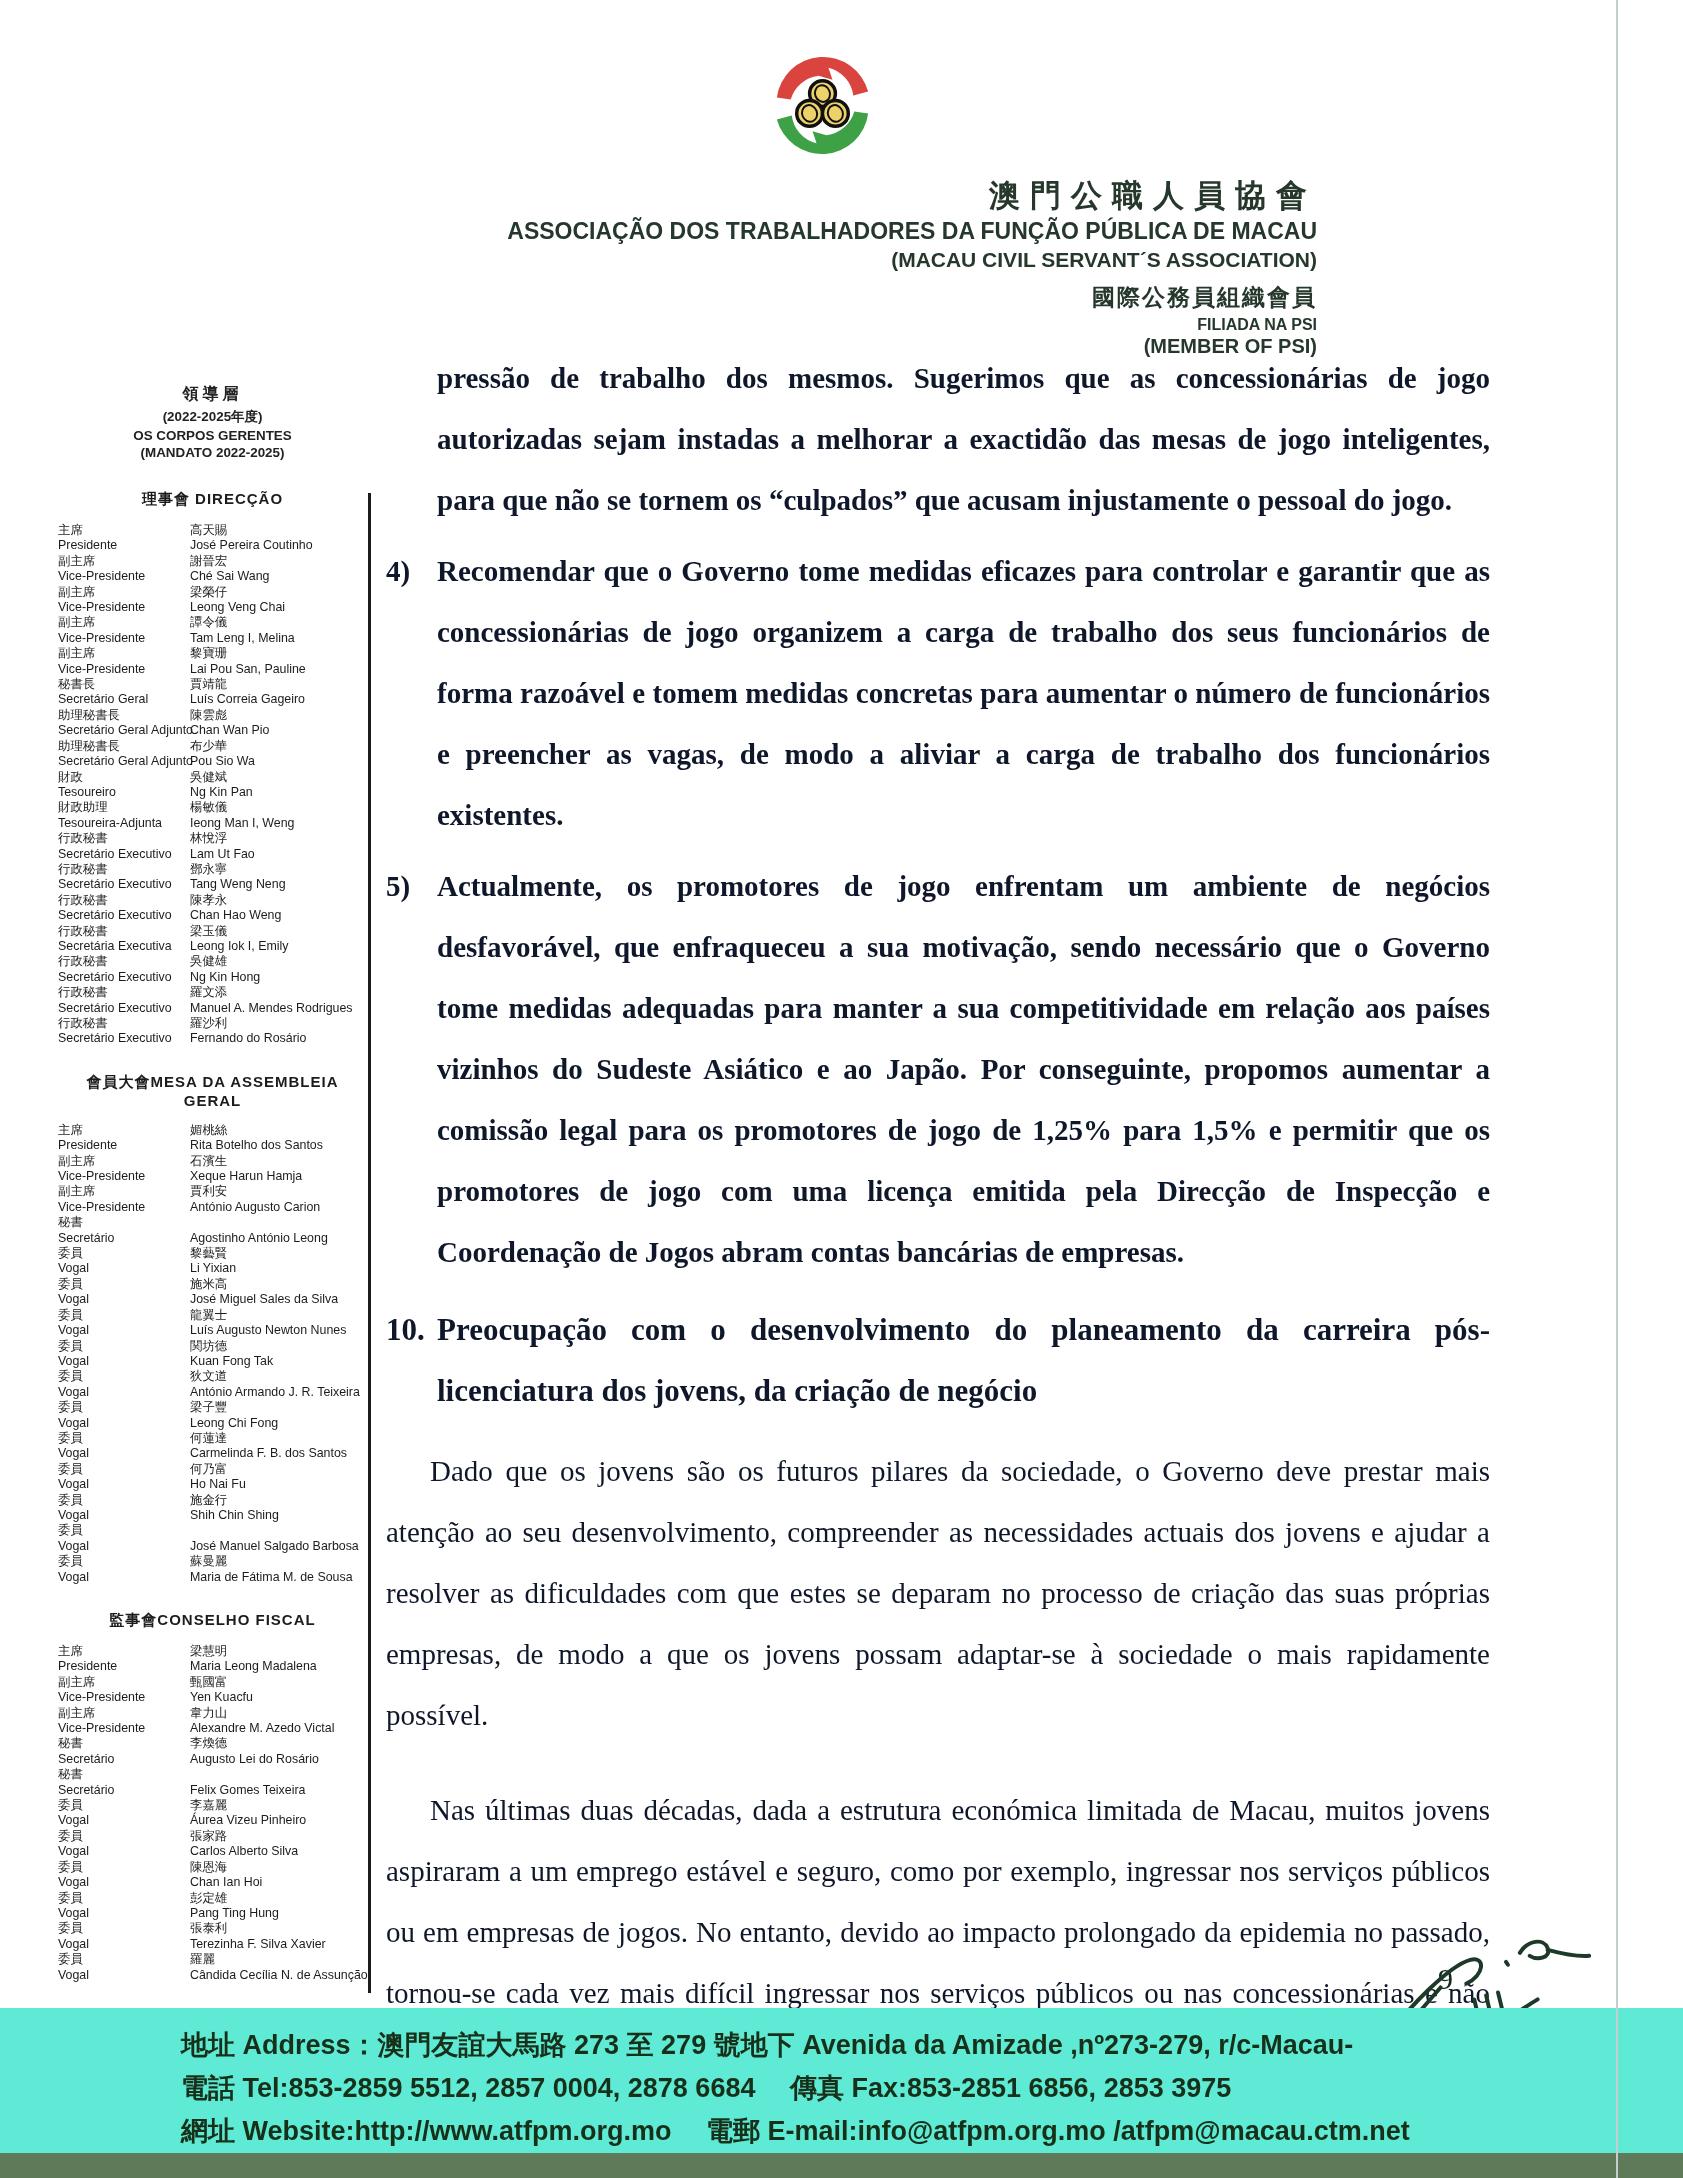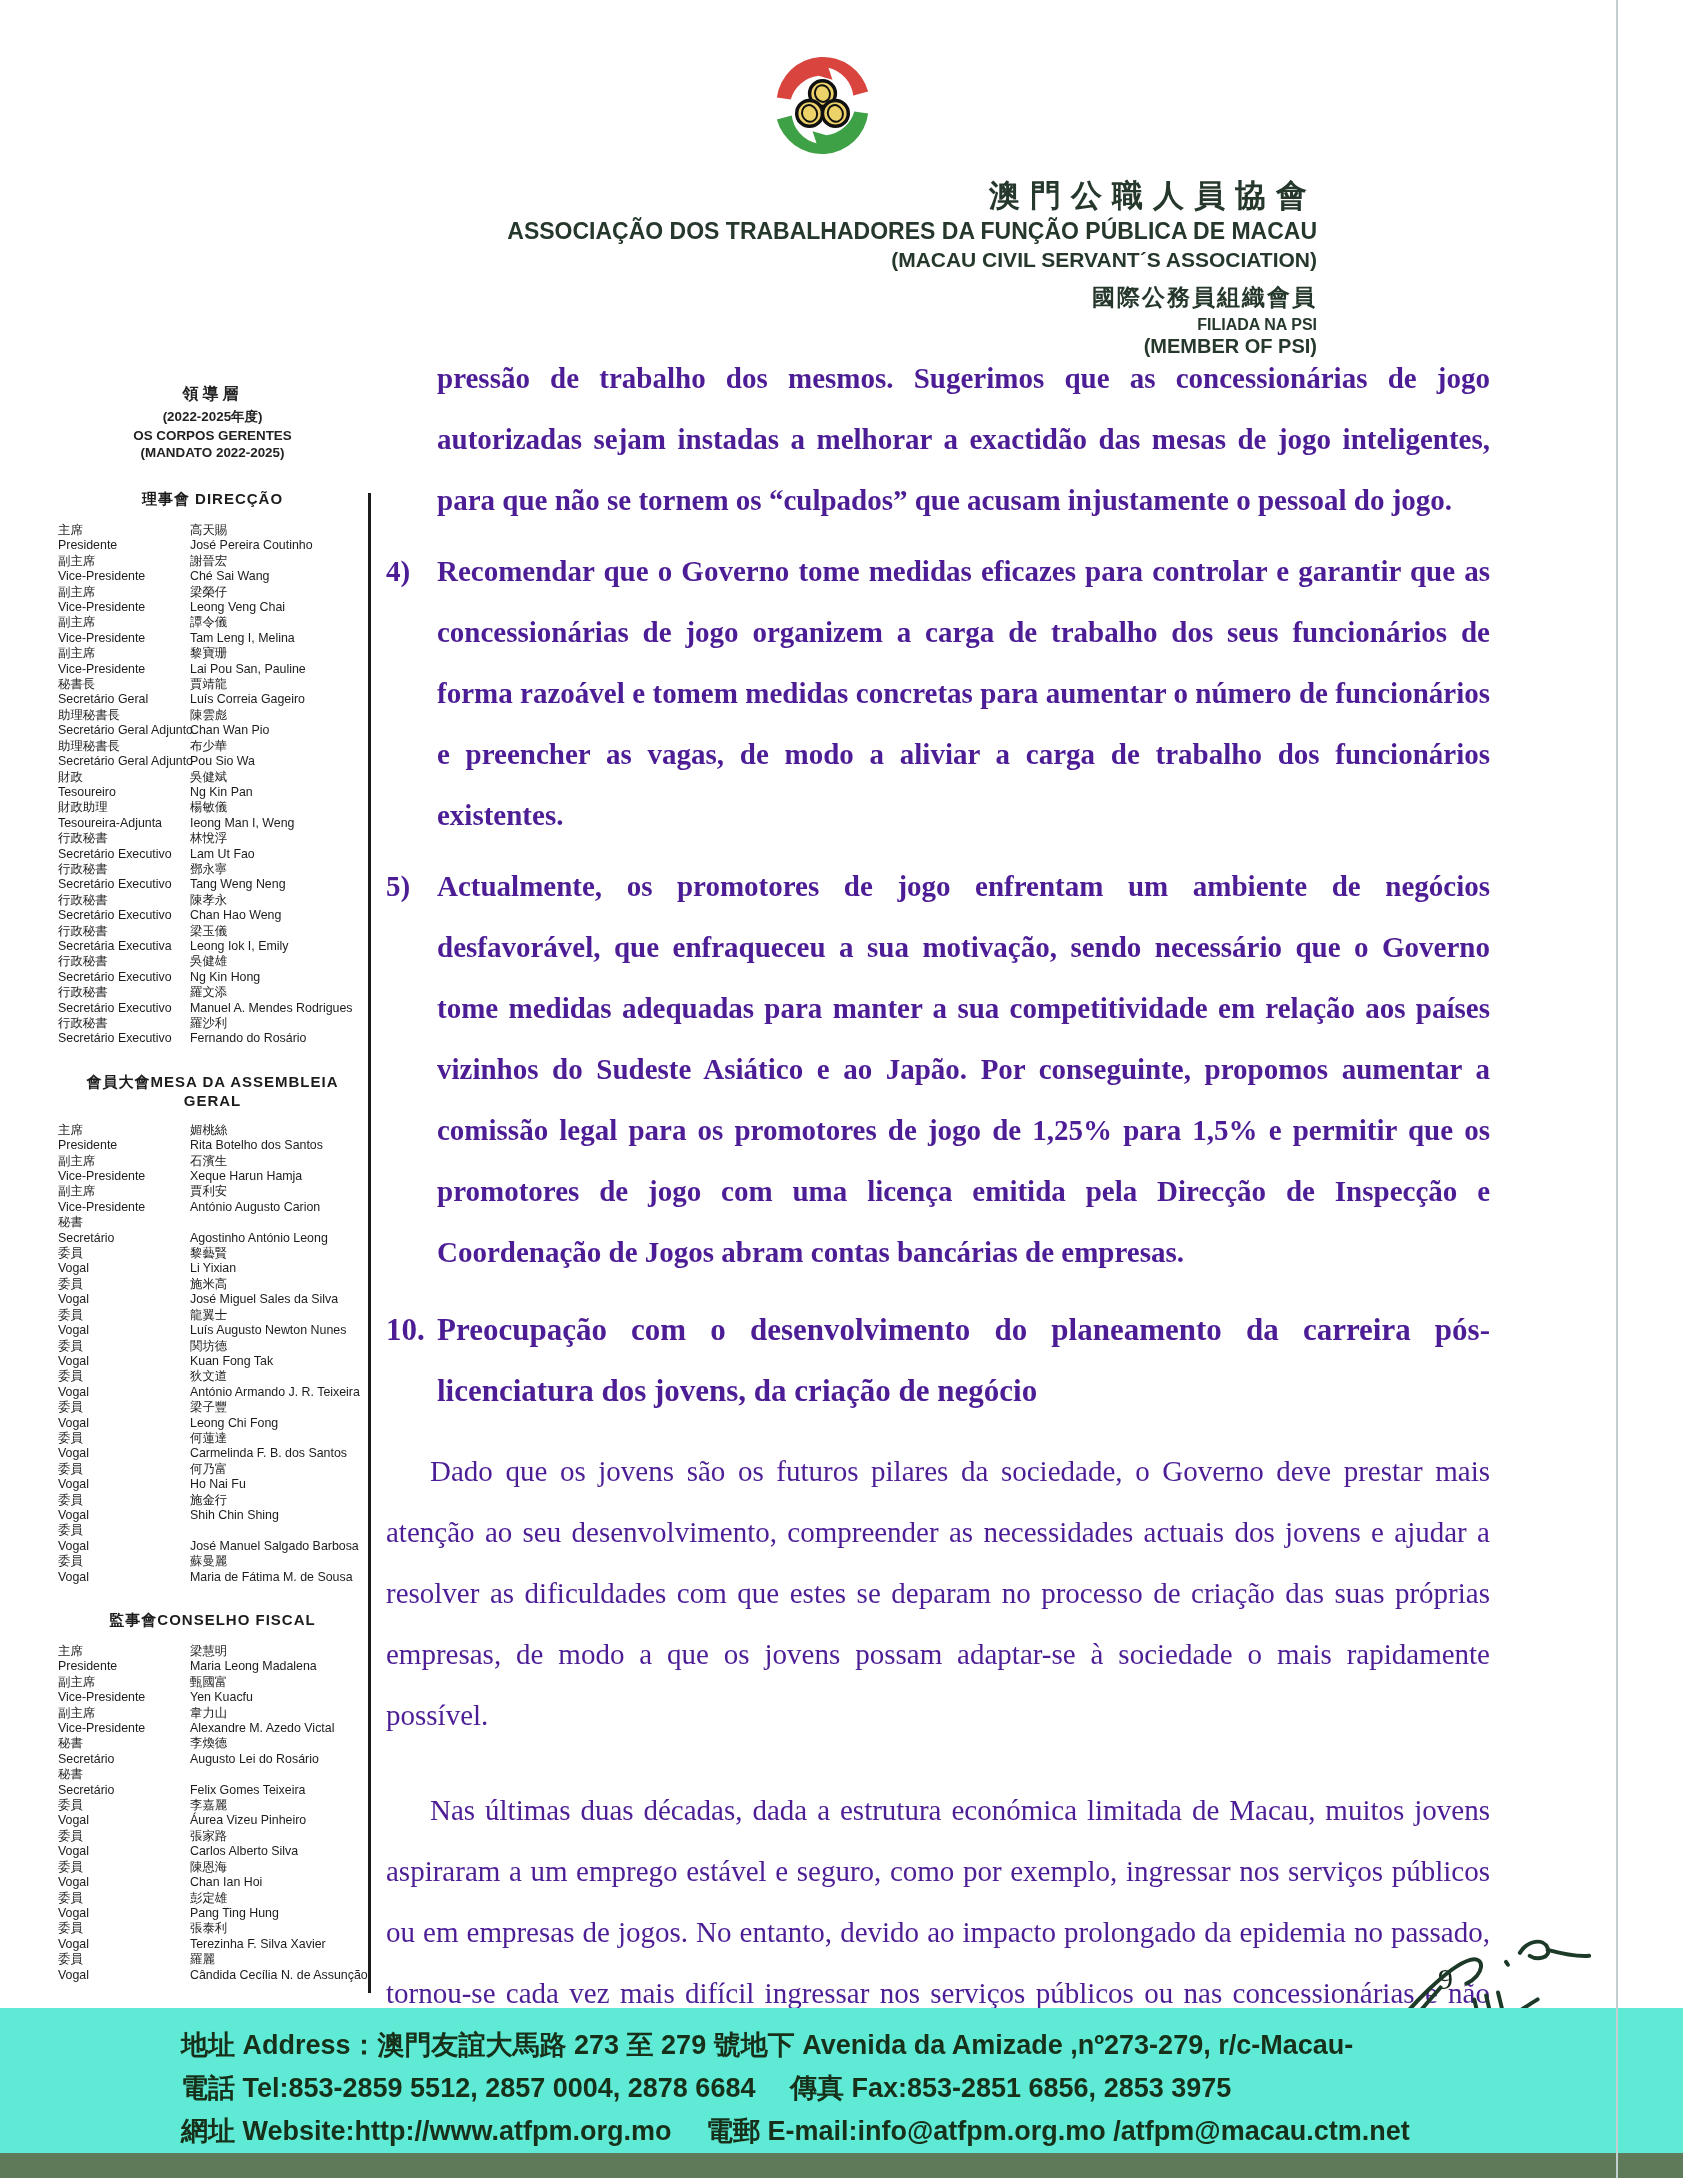--- a/index.html
+++ b/index.html
@@ -29,21 +29,21 @@
   .sb-sec-title.first{margin-top:30px;}
   .sb-row{margin:0;}
   .sb-line{display:flex; line-height:15.4px; font-size:12.4px;}
   .sb-t{width:132px; flex-shrink:0; white-space:nowrap;}
   .sb-n{flex:1; white-space:nowrap;}
   .sb-divider{position:absolute; left:368px; top:493px; width:2.5px; height:1500px; background:#1b1b1b;}
   
   .main{
     position:absolute; left:386px; top:348px; width:1104px;
     font-family:"Liberation Serif","DejaVu Serif",serif;
-    font-size:29px; line-height:61px; color:#4c1d95; text-align:justify;
+    font-size:29px; line-height:61px; color:#0f172a; text-align:justify;
   }
   .cont-para{padding-left:51px; font-weight:700; margin:0;}
   .num-item{position:relative; padding-left:51px; font-weight:700; margin:10px 0 0 0;}
   .num-marker{position:absolute; left:0; top:0;}
   .h10{position:relative; padding-left:51px; font-weight:700; font-size:31px; margin:16px 0 0 0; text-align:justify;}
   .h10 .num-marker{font-size:31px;}
   .body-para{margin:20px 0 0 0; text-indent:44px; font-weight:400;}
   .body-para.second{margin-top:34px;}
   
   .footer{position:absolute; left:0; top:2008px; width:1683px; height:146px; background:#5eead4;}

